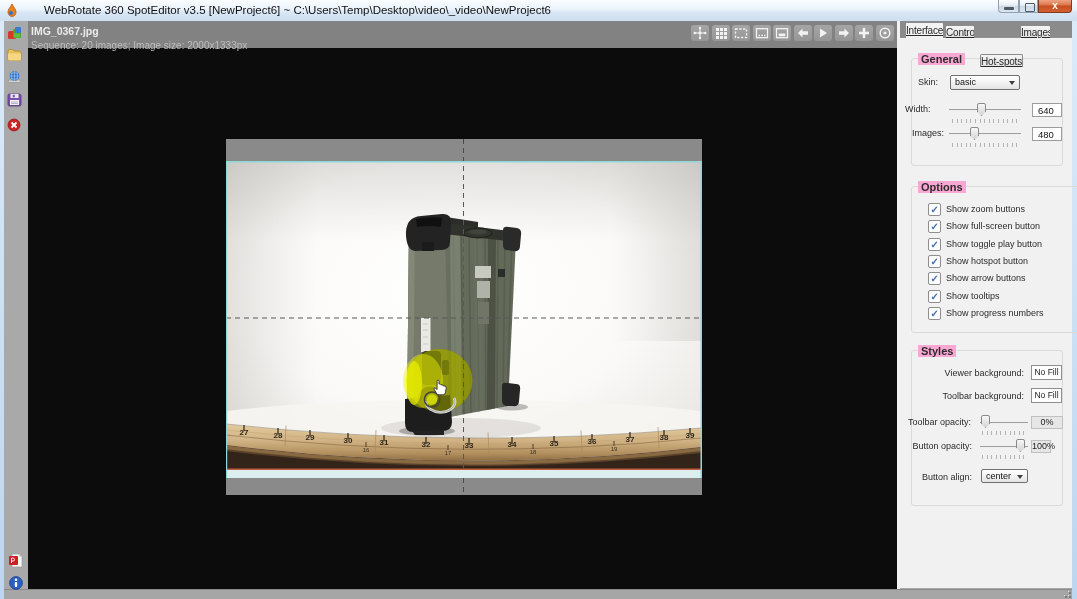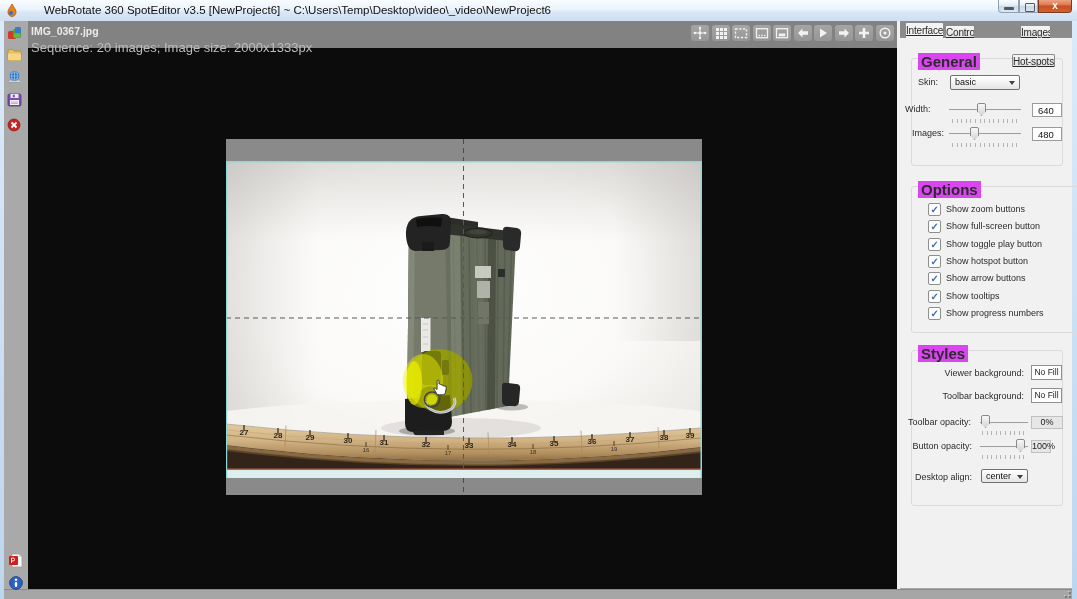--- a/index.html
+++ b/index.html
@@ -24,36 +24,36 @@
 
 #bleft  { left:0; top:21px; width:4px; height:578px; background:linear-gradient(#dcebfa,#bdd6ef); }
 #bright { left:1072px; top:21px; width:5px; height:578px; background:linear-gradient(#dcebfa,#bdd6ef); }
 #bbottom{ left:4px; top:589px; width:1068px; height:10px; background:#a6a6a6; border-top:1px solid #8a8a8a;}
 
 #ltb { left:4px; top:21px; width:24px; height:568px; background:#a9a9a9; }
 
 #chead { left:28px; top:21px; width:869px; height:27px; background:#828282; }
 #cblack { left:28px; top:48px; width:869px; height:541px; background:#0c0c0c; }
 #ctitle { left:31px; top:25px; font-size:10.5px; font-weight:bold; color:#ebebeb; }
-#csub { left:31px; top:40px; font-size:13px; color:#bdbdbd; }
+#csub { left:31px; top:40px; font-size:10px; color:#bdbdbd; }
 .tbtn { top:25px; width:18px; height:16px; background:linear-gradient(#a5a5a5,#969696); border-radius:3px; }
 .tbtn svg { position:absolute; left:0; top:0; }
 
 #split { left:897px; top:21px; width:3px; height:568px; background:#f2f2f2; }
 
 #ptopgray { left:900px; top:21px; width:172px; height:16px; background:#8b8b8b; }
 #pbody { left:900px; top:37px; width:172px; height:551px; background:#f1f1f1; border-top:1px solid #919191; }
 .tab { font-size:10px; letter-spacing:-0.2px; white-space:nowrap; overflow:hidden; color:#2a2a2a; text-align:left; border:1px solid #8b8b8b; border-bottom:none;
   background:linear-gradient(#f6f6f6,#dfdfdf); border-radius:2px 2px 0 0; z-index:3;text-decoration:underline; }
 #tab1 { left:905px; top:22px; width:39px; height:16px; background:#f3f3f3; line-height:16px; z-index:4;}
 #tab2 { left:945px; top:25px; width:30px; height:13px; line-height:13px; }
-#tab3 { left:1012px; top:25px; width:43px; height:13px; line-height:13px;margin-top:29px; }
+#tab3 { left:980px; top:25px; width:43px; height:13px; line-height:13px;margin-top:29px; }
 #tab4 { left:1020px; top:25px; width:31px; height:13px; line-height:13px; }
 .gbox { border:1px solid #dadada; border-radius:3px; z-index:2; }
-.glabel { position:absolute; left:6px; top:-6px; background:#d946ef; padding:0 3px; font-size:15px; font-weight:bold; color:#2b2b2b; }
+.glabel { position:absolute; left:6px; top:-6px; background:#f9a8d4; padding:0 3px; font-size:11px; font-weight:bold; color:#2b2b2b; }
 .lab { font-size:9px; white-space:nowrap; color:#2b2b2b; z-index:3; }
 .combo { border:1px solid #707070; border-radius:2px; background:linear-gradient(#ffffff,#f0f0f0 60%,#e4e4e4); font-size:9px; color:#111; padding-left:4px; z-index:3;}
 .combo:after { content:""; position:absolute; right:4px; top:5px; border:3.5px solid transparent; border-top:4.5px solid #404040; }
 .track { height:2px; background:#9d9d9d; border-bottom:1px solid #efefef; z-index:3;}
 .thumb { width:9px; height:13px; background:linear-gradient(#f8f8f8,#d4d4d4); border:1px solid #8a8a8a;
   border-radius:2px 2px 0 0; clip-path:polygon(0 0,100% 0,100% 65%,50% 100%,0 65%); z-index:4;}
 .ticks { height:4px; background-image:repeating-linear-gradient(90deg,#b3b3b3 0 1px,transparent 1px 4.6px); z-index:3;}
 .tbox { background:#fff; border:1px solid #9c9c9c; font-size:9.5px; color:#111; padding:1px 0 0 5px; z-index:3;}
 .gboxv { background:#e6e6e6; border:1px solid #c0c0c0; font-size:9px; color:#222; text-align:center; z-index:3;}
 .cb { width:13px; height:13px; background:#fdfdfd; border:1px solid #8e8e8e; border-radius:2px; z-index:3;}
@@ -443,21 +443,21 @@
 <div class="abs lab" style="left:900px;top:417px;width:71px;text-align:right">Toolbar opacity:</div>
 <div class="abs track" style="left:980px;top:422px;width:48px"></div>
 <div class="abs thumb" style="left:981px;top:415px"></div>
 <div class="abs ticks" style="left:982px;top:431px;width:45px"></div>
 <div class="abs gboxv" style="left:1031px;top:416px;width:32px;height:13px">0%</div>
 <div class="abs lab" style="left:900px;top:441px;width:72px;text-align:right">Button opacity:</div>
 <div class="abs track" style="left:980px;top:446px;width:48px"></div>
 <div class="abs thumb" style="left:1016px;top:439px"></div>
 <div class="abs ticks" style="left:982px;top:455px;width:45px"></div>
 <div class="abs gboxv" style="left:1031px;top:440px;width:20px;height:13px">100%</div>
-<div class="abs lab" style="left:900px;top:472px;width:72px;text-align:right">Desktop align:</div>
+<div class="abs lab" style="left:900px;top:472px;width:72px;text-align:right">Button align:</div>
 <div class="abs combo" style="left:981px;top:469px;width:47px;height:14px;line-height:12px">center</div>
 
 <svg class="abs" style="left:1060px;top:589px" width="12" height="10" viewBox="0 0 12 10">
  <g fill="#7d7d7d">
       <rect x="9" y="7" width="2" height="2"></rect>
       <rect x="9" y="3" width="2" height="2"></rect>
       <rect x="5" y="7" width="2" height="2"></rect>
     </g>
  <g fill="#d9d9d9">
       <rect x="8" y="6" width="1" height="1"></rect>

